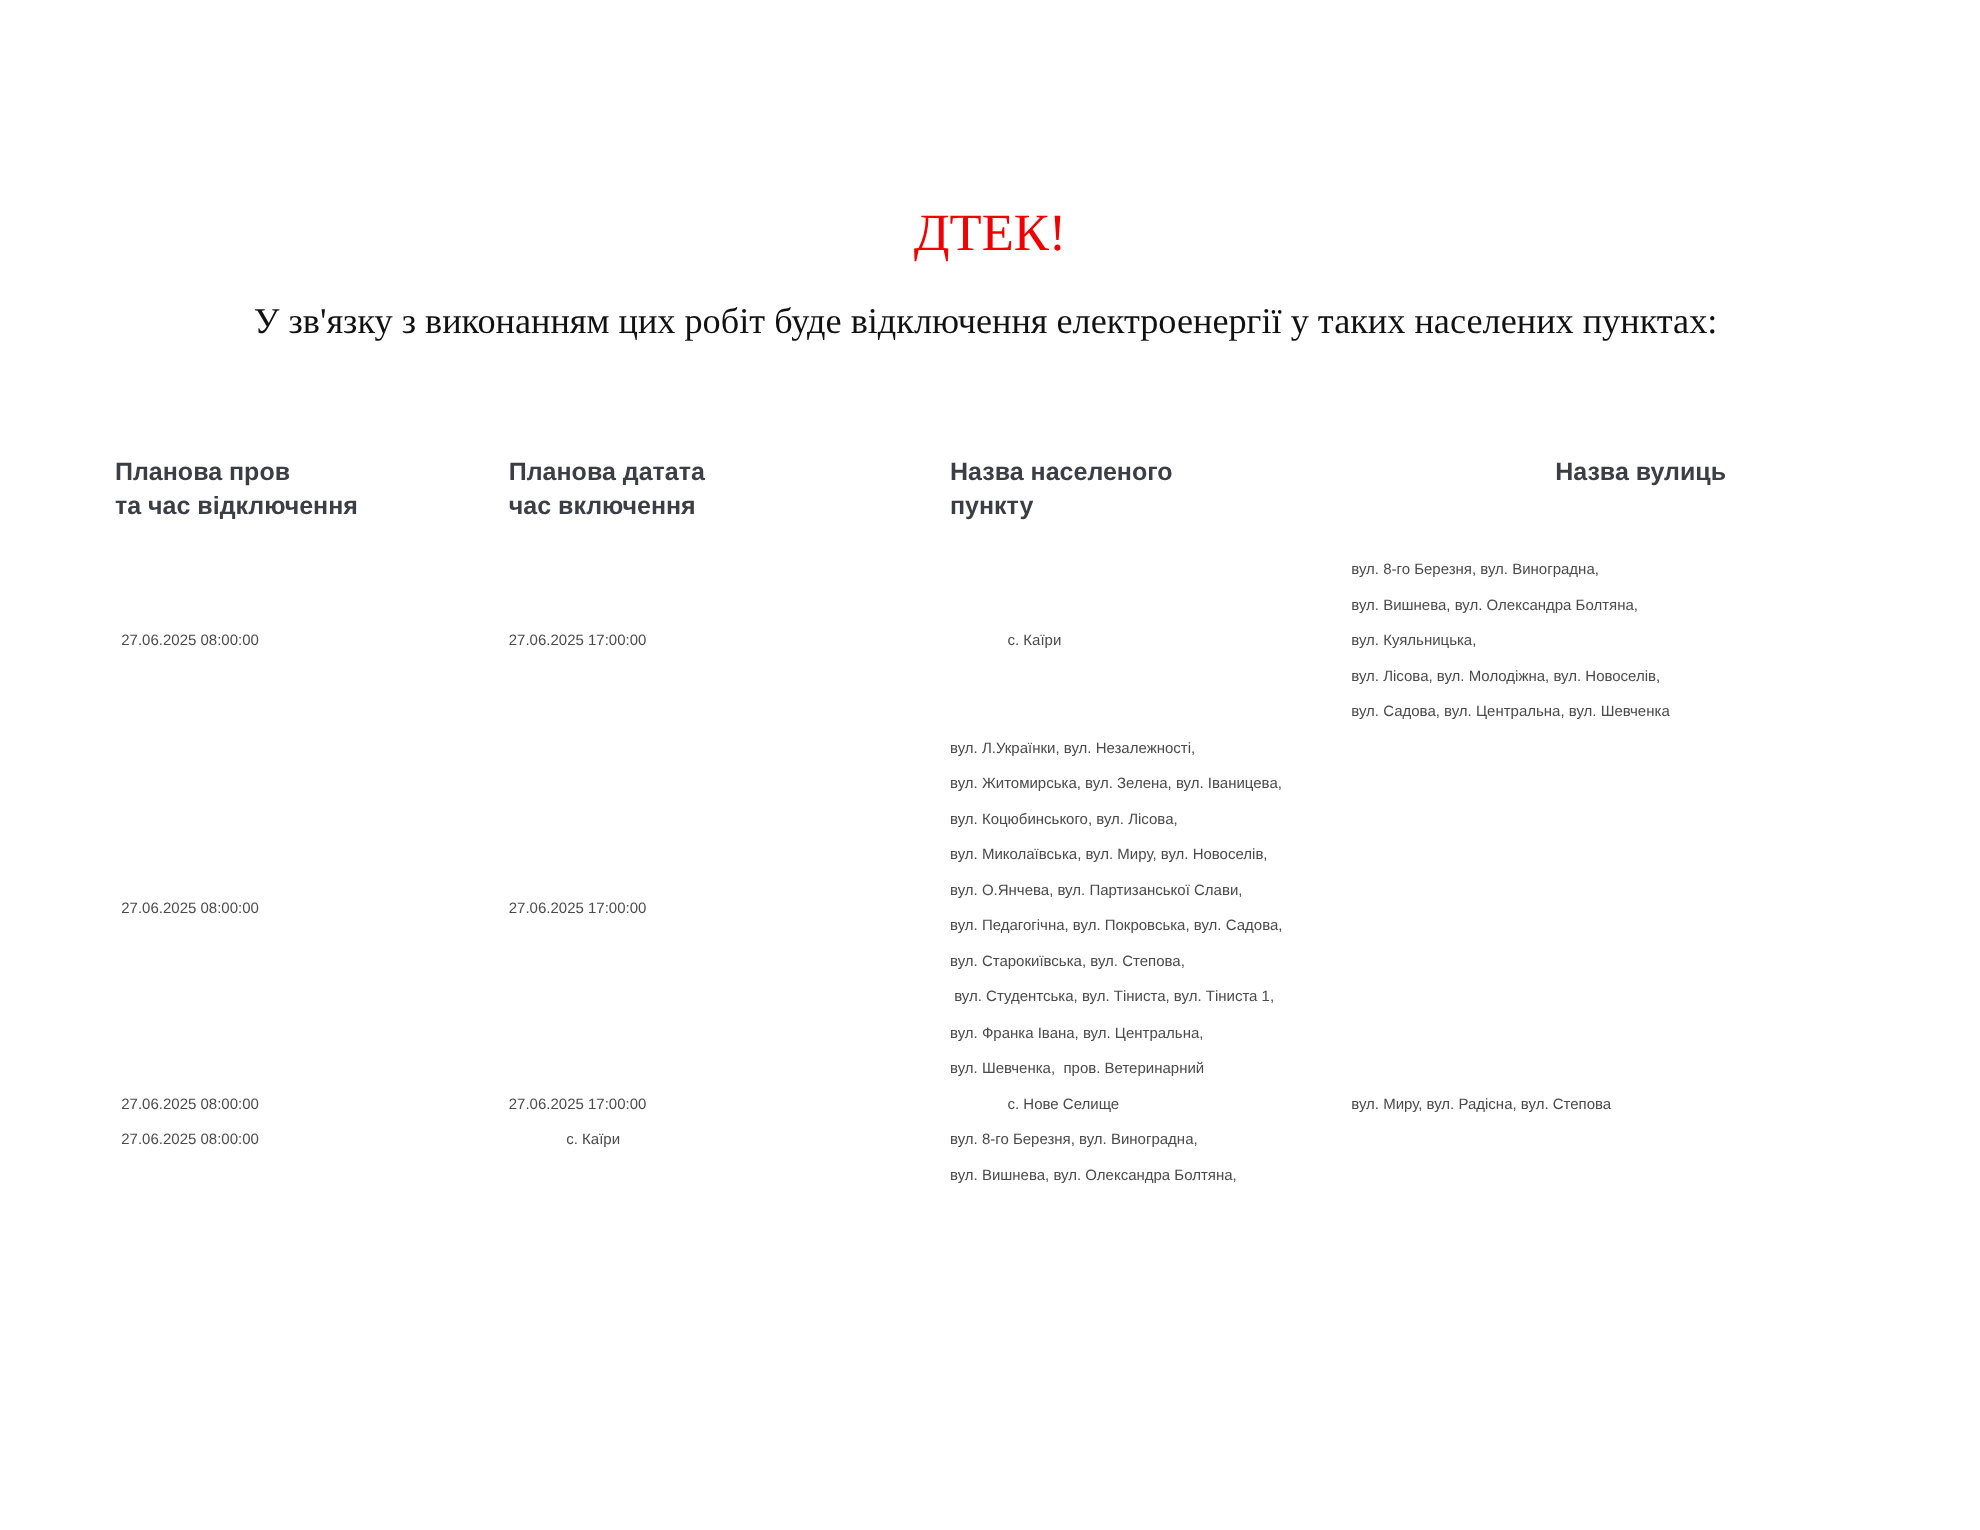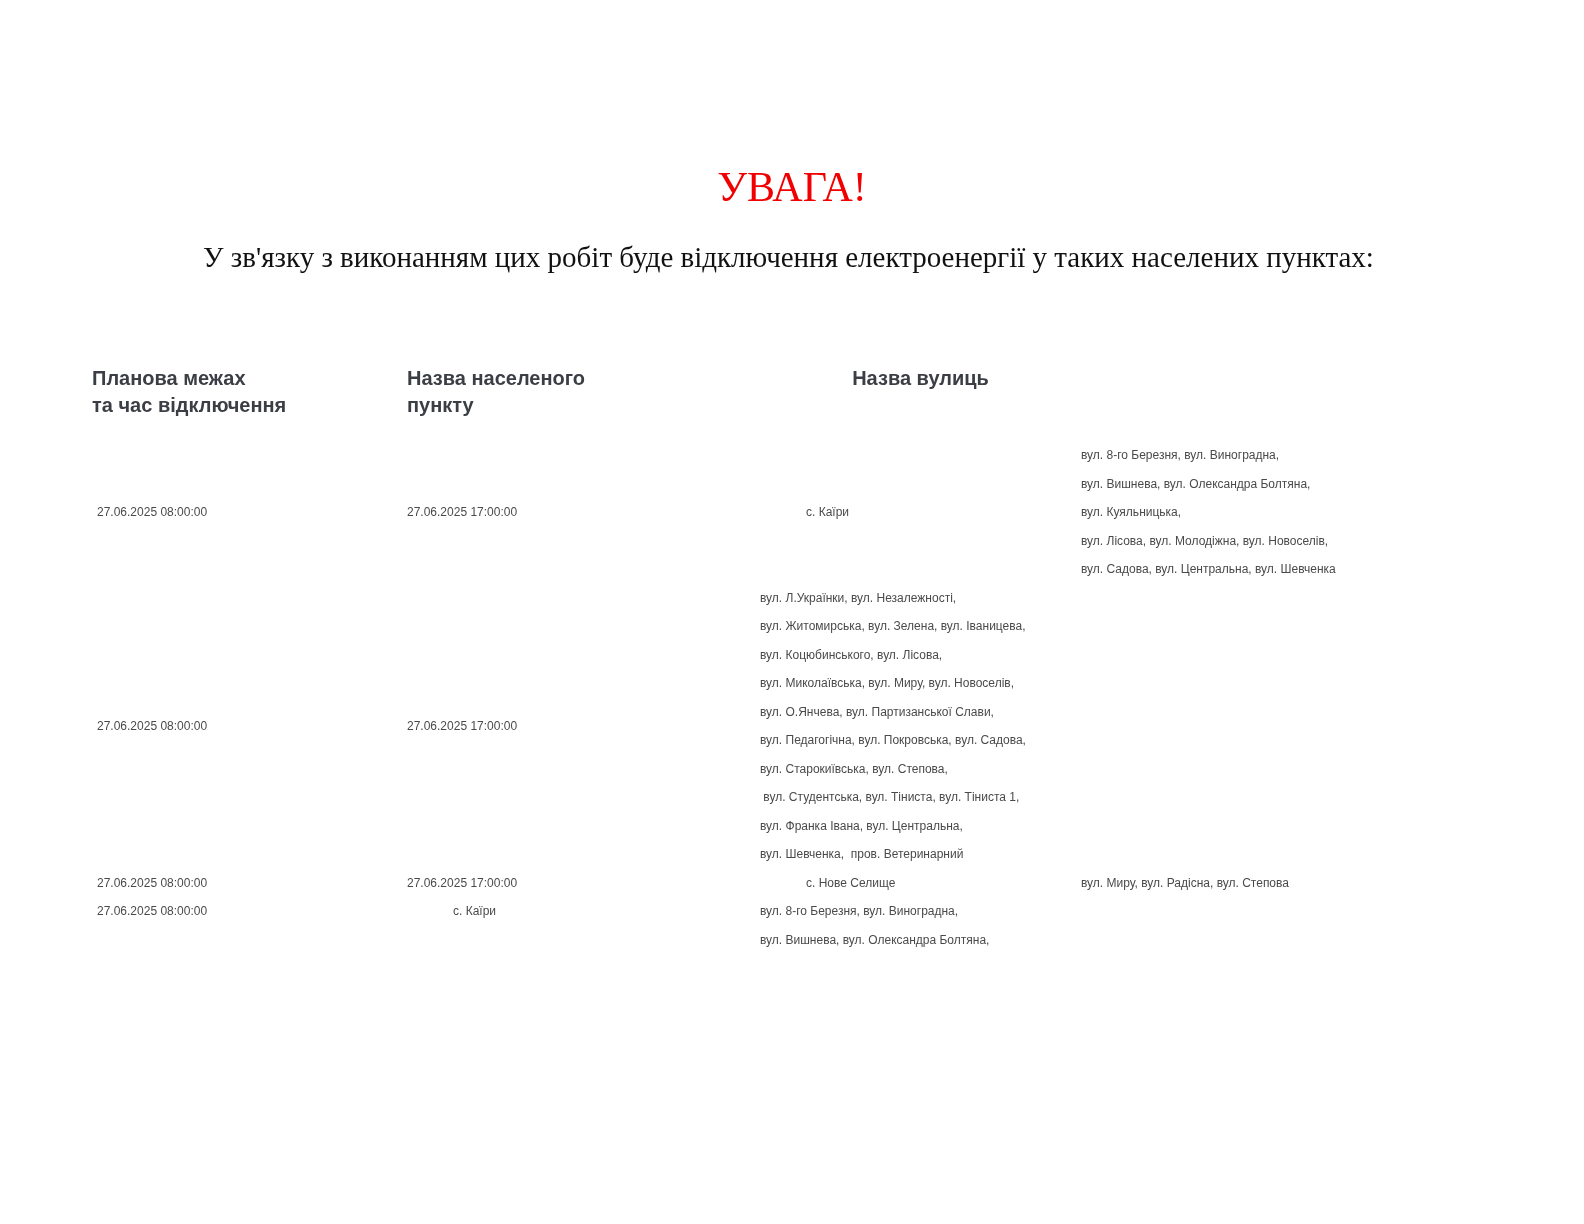--- a/index.html
+++ b/index.html
@@ -62,32 +62,34 @@
   }
   .td.c1 { padding-left: 5px; }
   .td.c3 { padding-left: 46px; }
   .td.streets { white-space: pre; }
 </style>
 </head>
 <body>
 
 <div class="page">
 
-  <h1 class="title" style="color: rgb(240, 0, 0);">УВАГА!</h1>
+  <h1 class="title" style="color: rgb(240, 0, 0);">ДТЕК!</h1>
 
 
   <div class="body-text">
     <p class="para">У зв'язку з виконанням цих робіт буде відключення електроенергії у таких населених пунктах:</p>
   </div>
 
   <div class="outage-table" style="color: rgb(74, 74, 74);">
 
     <div class="thead" style="color: rgb(59, 62, 68);">
-      <div class="th c1">Планова межах
+      <div class="th c1">Планова пров
 та час відключення</div>
+      <div class="th c2">Планова датата
+час включення</div>
       <div class="th c3">Назва населеного
 пункту</div>
       <div class="th c4">Назва вулиць</div>
     </div>
 
     <div class="trow middle">
       <div class="td c1">27.06.2025 08:00:00</div>
       <div class="td c2">27.06.2025 17:00:00</div>
       <div class="td c3">с. Каїри</div>
       <div class="td c4 streets">вул. 8-го Березня, вул. Виноградна,

